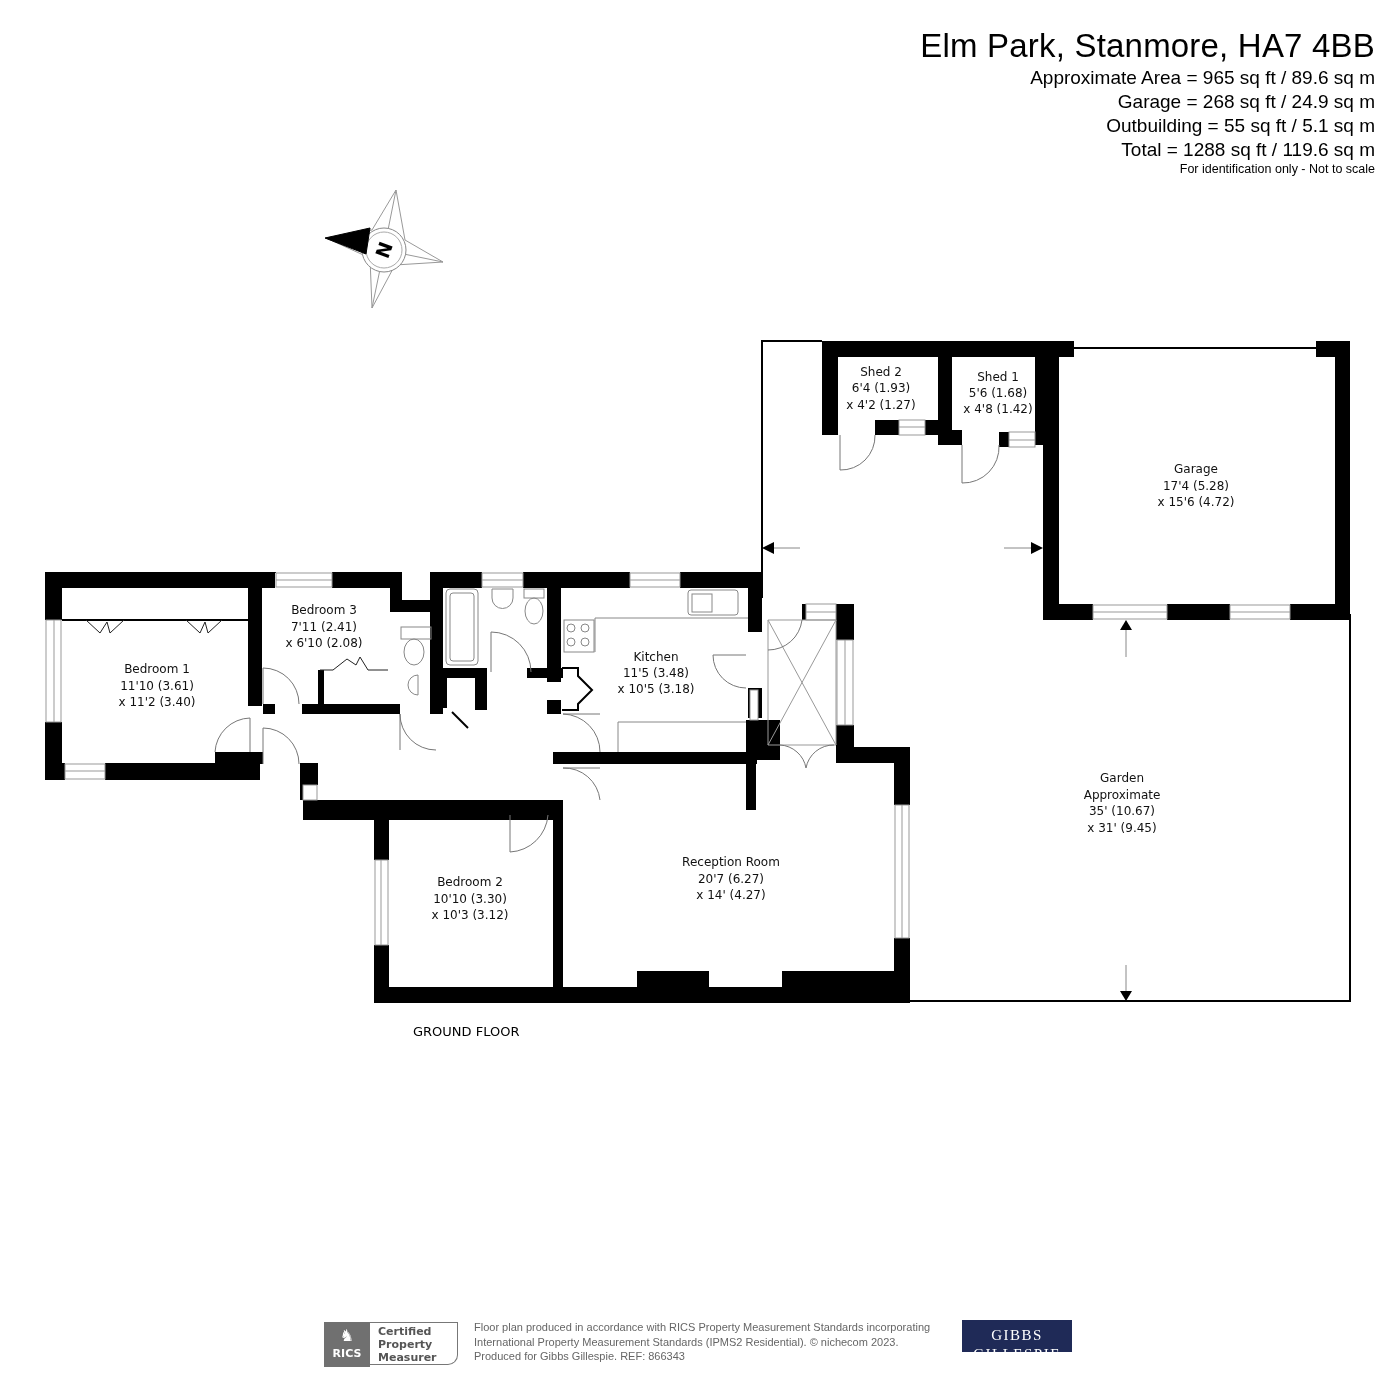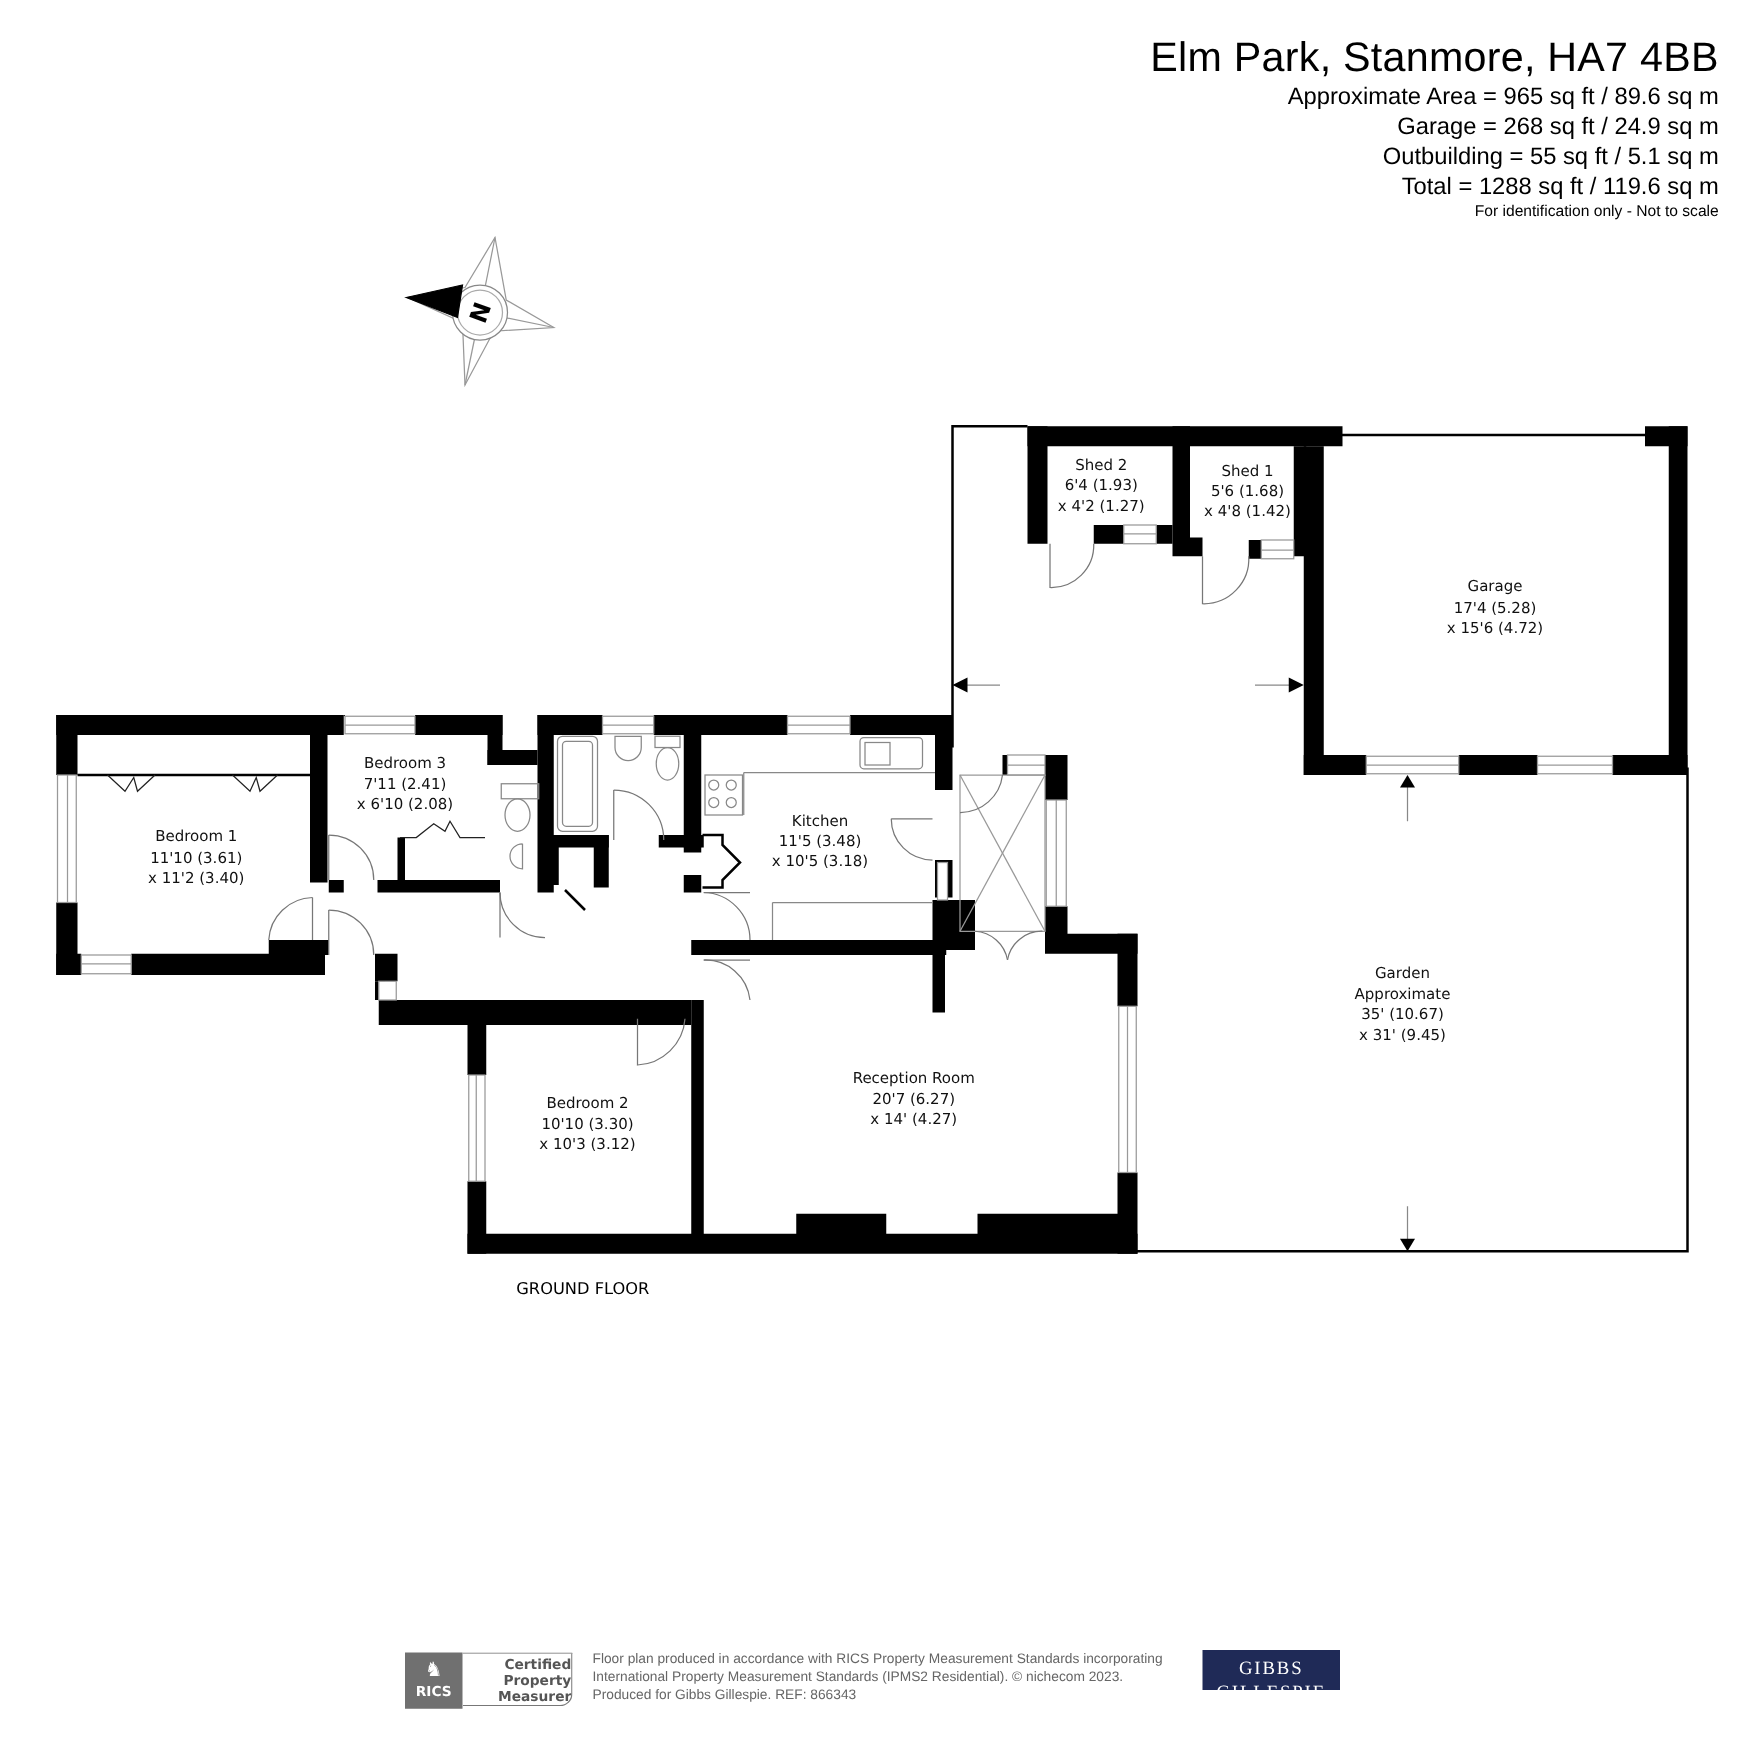--- a/index.html
+++ b/index.html
@@ -7,21 +7,21 @@
   .header { position:absolute; right:22px; top:26px; text-align:right; }
   .title { font-family:"Liberation Sans", sans-serif; font-weight:normal; font-size:33px; line-height:40px; letter-spacing:0.2px; }
   .area-line { font-size:19px; line-height:24px;text-align:right; }
   .note { font-size:12.5px; line-height:15px; }
   svg.plan { position:absolute; left:0; top:0; }
   .room-label { font-family:"DejaVu Sans", sans-serif; font-size:12px; text-anchor:middle; fill:#111; }
   .floor-label { position:absolute; left:376px; top:1024px; font-family:"DejaVu Sans", sans-serif; font-size:13px;margin-left:37px; }
   .footer { position:absolute; left:324px; top:1320px; width:750px; height:50px; }
   .rics-box { position:absolute; left:0; top:2px; width:46px; height:45px; background:#707070; color:#fff; font-family:"DejaVu Sans", sans-serif; font-weight:bold; font-size:11px; text-align:center; }
   .rics-box .lion { display:block; font-size:16px; line-height:22px; padding-top:3px; }
-  .cert-box { position:absolute; left:46px; top:2px; width:88px; height:43px; border:1px solid #777; border-left:none; border-radius:0 0 10px 0; font-family:"DejaVu Sans", sans-serif; font-weight:bold; font-size:11px; color:#555; line-height:13px; padding:2px 0 0 8px; box-sizing:border-box;text-align:right; }
+  .cert-box { position:absolute; left:46px; top:2px; width:88px; height:43px; border:1px solid #777; border-left:none; border-radius:0 0 10px 0; font-family:"DejaVu Sans", sans-serif; font-weight:bold; font-size:11px; color:#555; line-height:13px; padding:2px 0 0 8px; box-sizing:border-box; }
   .footer-text { position:absolute; left:150px; top:0; font-size:11px; line-height:14.5px; color:#666; white-space:nowrap; }
   .brand { position:absolute; left:638px; top:0; width:110px; height:32px; background:#1f2a57; color:#fff; font-family:"Liberation Serif", serif; text-align:center; font-size:15px; line-height:19px; letter-spacing:1.5px; padding-top:6px; box-sizing:border-box; }
 </style>
 </head>
 <body>
 
 <div class="header">
   <div class="title">Elm Park, Stanmore, HA7 4BB</div>
   <div class="area-line">Approximate Area = 965 sq ft / 89.6 sq m</div>
   <div class="area-line">Garage = 268 sq ft / 24.9 sq m</div>

